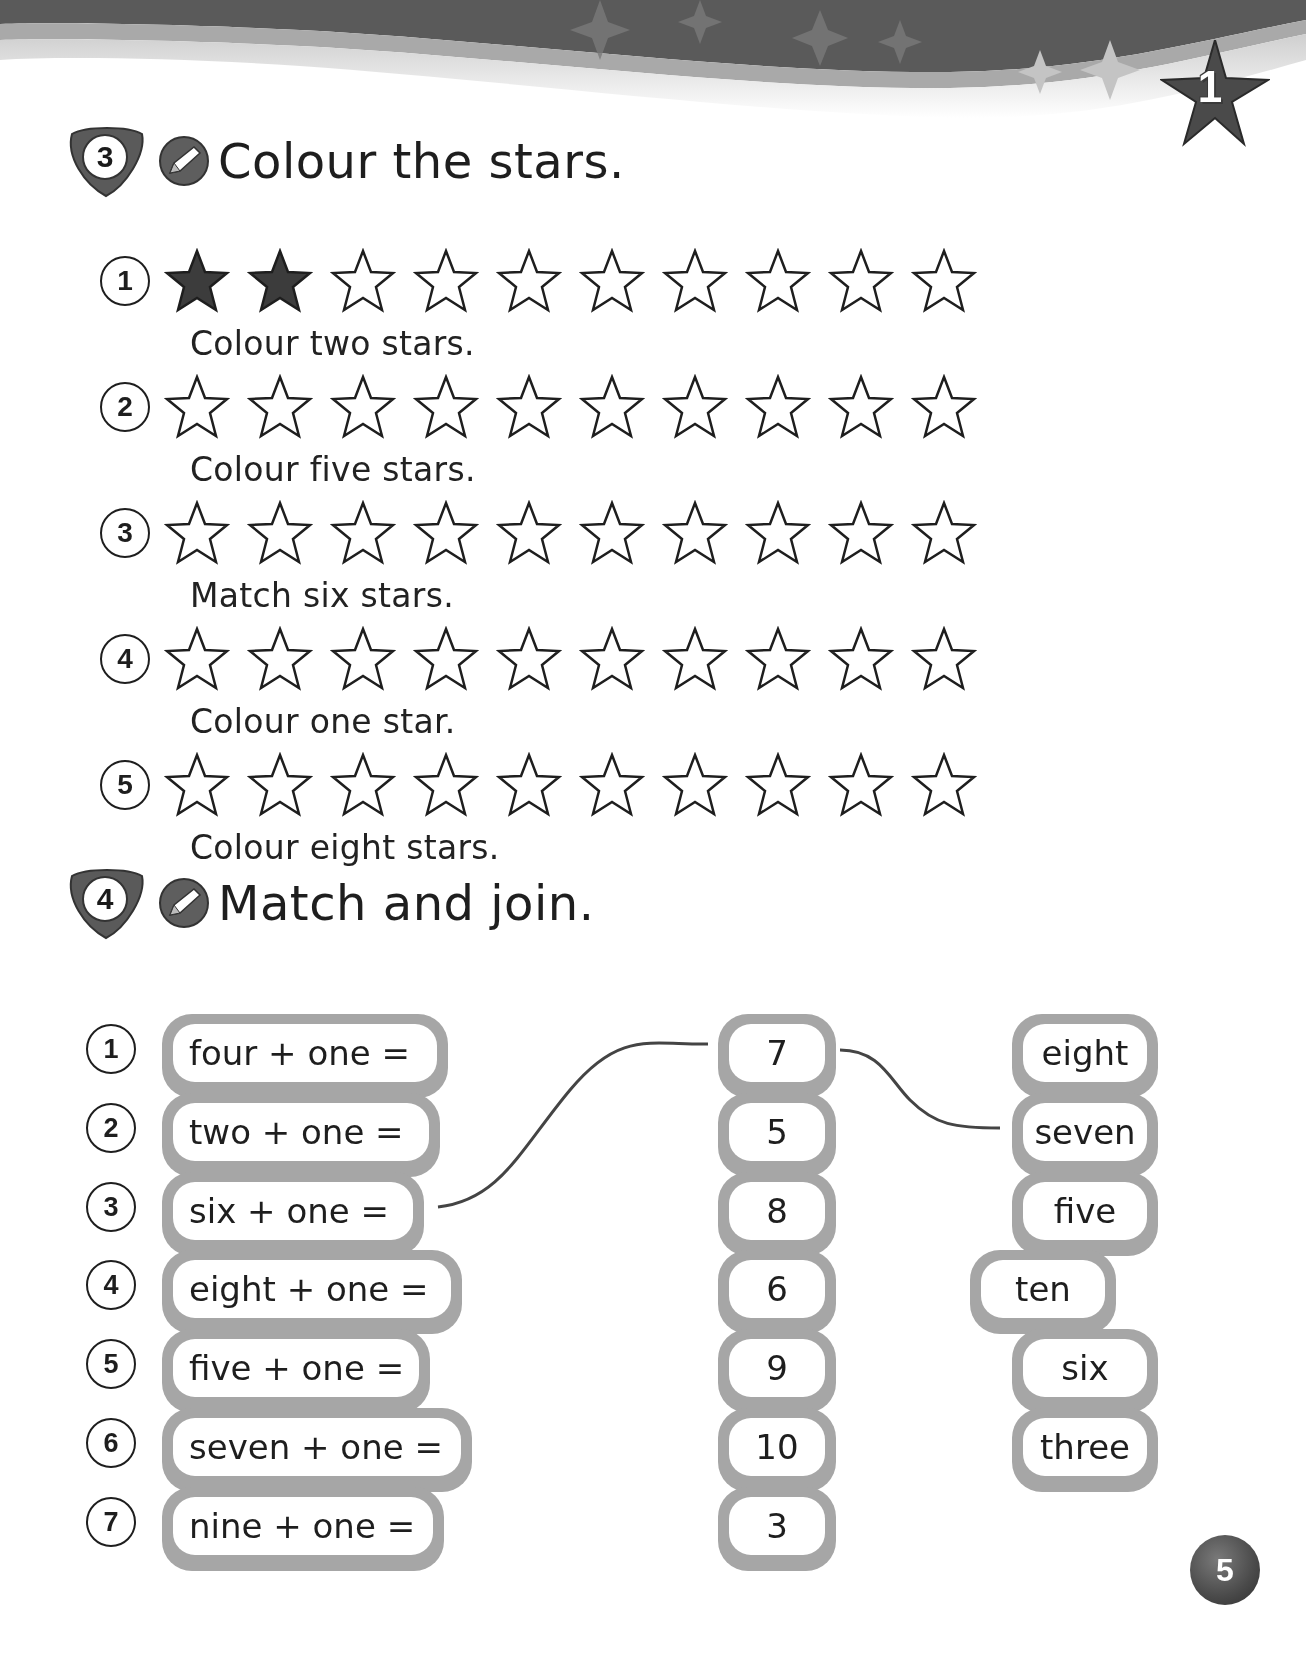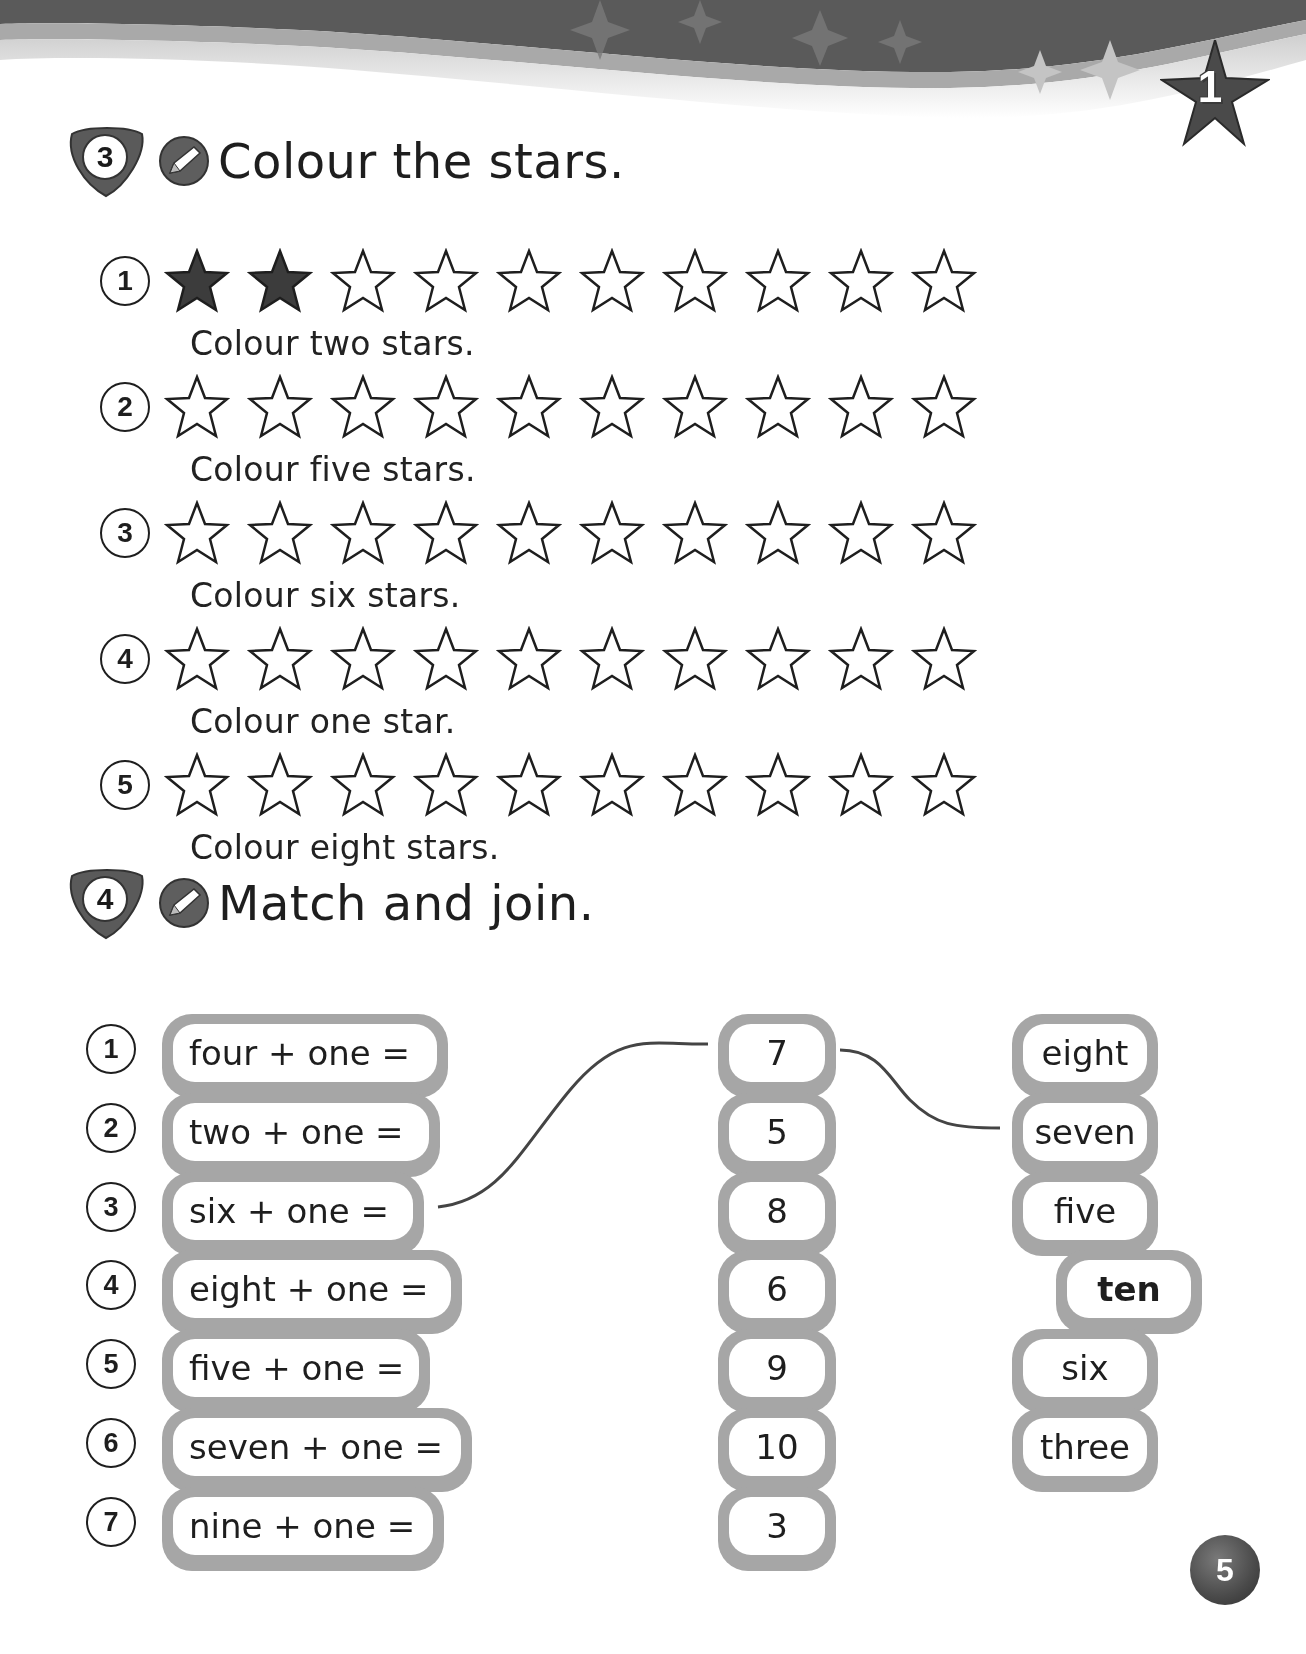--- a/index.html
+++ b/index.html
@@ -198,21 +198,21 @@
           <path d="M33,3 L41,24 L63,25 L46,39 L52,62 L33,50 L14,62 L20,39 L3,25 L25,24 Z" fill="#ffffff" stroke="#1e1e1e" stroke-width="2.5" stroke-linejoin="miter"></path>
         </svg>
         <svg class="star" viewBox="0 0 66 66">
           <path d="M33,3 L41,24 L63,25 L46,39 L52,62 L33,50 L14,62 L20,39 L3,25 L25,24 Z" fill="#ffffff" stroke="#1e1e1e" stroke-width="2.5" stroke-linejoin="miter"></path>
         </svg>
         <svg class="star" viewBox="0 0 66 66">
           <path d="M33,3 L41,24 L63,25 L46,39 L52,62 L33,50 L14,62 L20,39 L3,25 L25,24 Z" fill="#ffffff" stroke="#1e1e1e" stroke-width="2.5" stroke-linejoin="miter"></path>
         </svg>
       </div>
     </div>
-    <div class="star-caption" style="top: 576px;">Colour six stars.</div>
+    <div class="star-caption" style="top: 576px;">Match six stars.</div>
     <div class="star-row" style="top: 626px;">
       <div class="circ-num">4</div>
       <div class="stars">
         <svg class="star" viewBox="0 0 66 66">
           <path d="M33,3 L41,24 L63,25 L46,39 L52,62 L33,50 L14,62 L20,39 L3,25 L25,24 Z" fill="#ffffff" stroke="#1e1e1e" stroke-width="2.5" stroke-linejoin="miter"></path>
         </svg>
         <svg class="star" viewBox="0 0 66 66">
           <path d="M33,3 L41,24 L63,25 L46,39 L52,62 L33,50 L14,62 L20,39 L3,25 L25,24 Z" fill="#ffffff" stroke="#1e1e1e" stroke-width="2.5" stroke-linejoin="miter"></path>
         </svg>
         <svg class="star" viewBox="0 0 66 66">
@@ -334,21 +334,21 @@
       </div>
     </div>
     <div class="m-row" style="top: 1250px;">
       <div class="m-num">4</div>
       <div class="pill left" style="left: 76px; width: 300px;">
         <div class="inner">eight + one =</div>
       </div>
       <div class="pill center" style="left: 632px; width: 118px;">
         <div class="inner">6</div>
       </div>
-      <div class="pill center" style="left: 970px; width: 146px; font-weight: bold;">
+      <div class="pill center" style="left: 884px; width: 146px;">
         <div class="inner">ten</div>
       </div>
     </div>
     <div class="m-row" style="top: 1329px;">
       <div class="m-num">5</div>
       <div class="pill left" style="left: 76px; width: 268px;">
         <div class="inner">five + one =</div>
       </div>
       <div class="pill center" style="left: 632px; width: 118px;">
         <div class="inner">9</div>

